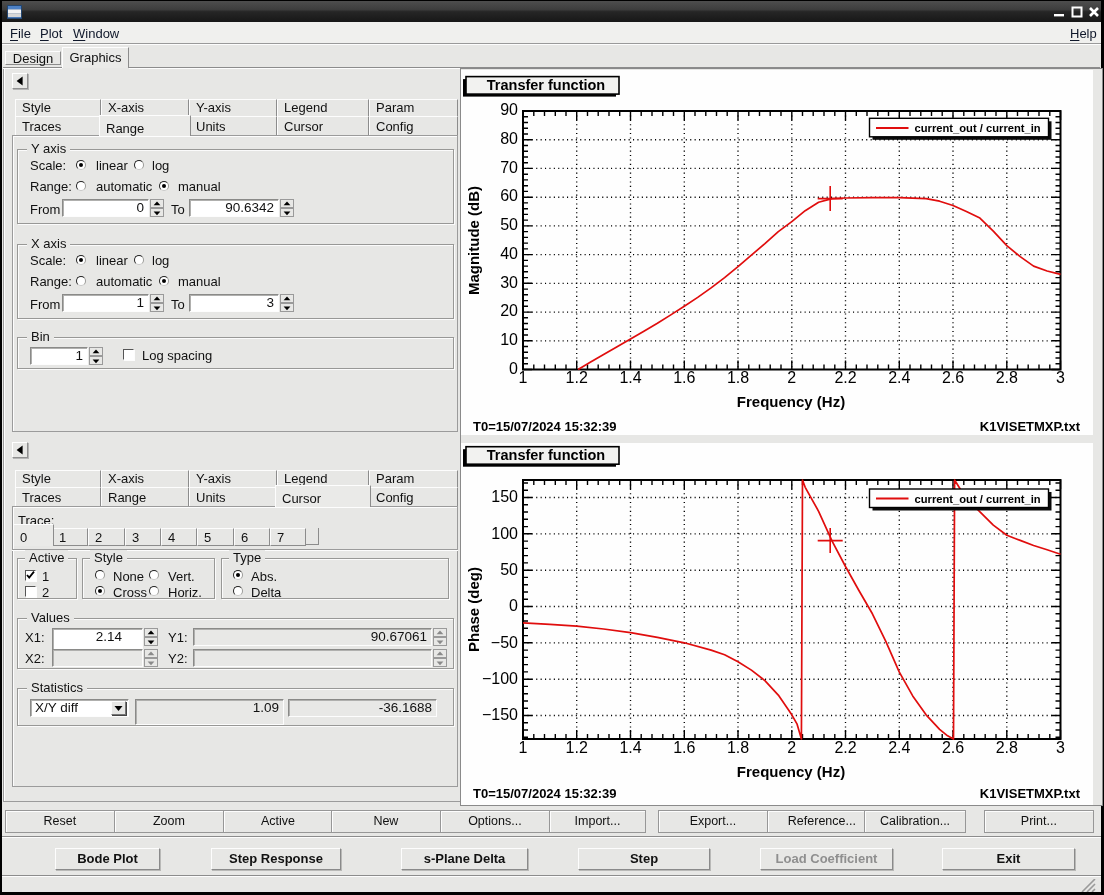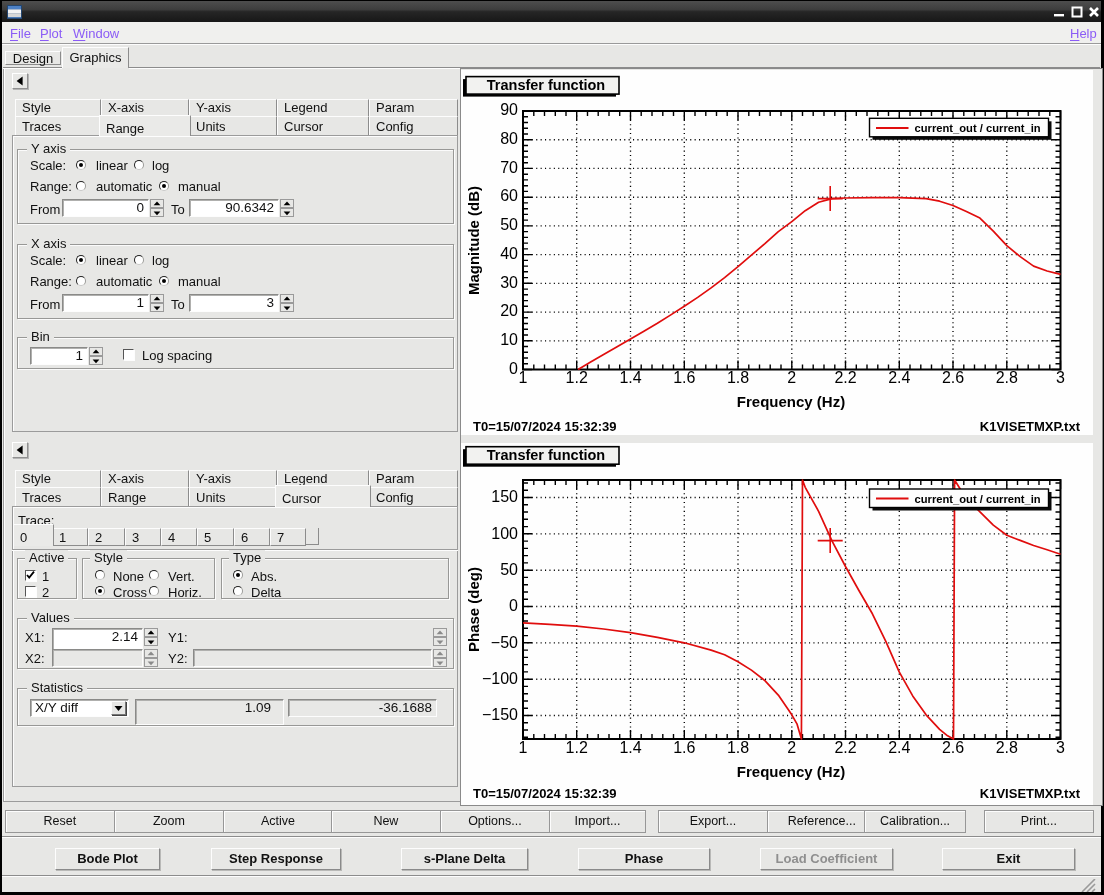--- a/index.html
+++ b/index.html
@@ -1,21 +1,21 @@
 <!DOCTYPE html>
 <html><head><meta charset="utf-8"><style>
 *{margin:0;padding:0;box-sizing:border-box}
 html,body{width:1104px;height:895px;font-family:"Liberation Sans",sans-serif;background:#101010;overflow:hidden}
 .abs{position:absolute}
 #win{position:absolute;left:0;top:0;width:1104px;height:895px;background:#000}
 #client{position:absolute;left:2px;top:22px;width:1099px;height:870px;background:#e7e7e5}
 #tbar{position:absolute;left:2px;top:1px;width:1099px;height:21px;background:linear-gradient(180deg,#4e4e4e 0%,#3e3e3e 40%,#262626 51%,#171717 100%)}
 #tbar .ttl{position:absolute;left:0;right:0;top:3px;text-align:center;color:#fff;font-size:13px;font-weight:bold}
 #menu{position:absolute;left:0;top:0;width:1099px;height:22px;background:#f0f0ee;border-bottom:1px solid #9a9a9a;box-shadow:0 1px 0 #fdfdfd}
-.mi{position:absolute;top:4px;font-size:13px;color:#8b5cf6}
+.mi{position:absolute;top:4px;font-size:13px;color:#0f172a}
 .mi u{text-decoration:underline;text-underline-offset:2px}
 .tab,.tabsel,.dtab{font-size:13px;color:#111;background:#e7e7e5;border-top:1px solid #fdfdfd;border-left:1px solid #fdfdfd;border-right:1px solid #8c8c8c;padding-left:6px;line-height:16px}
 .dtab{border-bottom:1px solid #8c8c8c}
 .tabsel{background:#eaeae8;border-bottom:none;line-height:20px;z-index:3}
 .fs{border:1px solid #989896;box-shadow:1px 1px 0 #fbfbfb, inset 1px 1px 0 #fbfbfb}
 .fsl{font-size:13px;color:#111;background:#e7e7e5;padding:0 4px;line-height:15px;z-index:2}
 .lbl{position:absolute;font-size:13px;color:#111}
 .rad{width:10px;height:10px;border-radius:50%;background:#fff;border:1.4px solid #222;border-bottom-color:#c8c8c6;border-right-color:#9a9a98}
 .cb{width:11px;height:11px;background:#fff;border:1px solid #555;border-bottom-color:#fff;border-right-color:#fff;box-shadow:1px 1px 0 #fdfdfd}
 .ent{font-size:13.5px;color:#111;border:1px solid #8a8a88;border-bottom-color:#fdfdfd;border-right-color:#fdfdfd;box-shadow:inset 1px 1px 0 #b0b0ae;overflow:hidden;white-space:nowrap}
@@ -202,29 +202,30 @@
 <span class="abs fs" style="left:219px;top:536px;width:228px;height:41px"></span>
       <span class="abs fsl" style="left:227px;top:528px">Type</span>
 <span class="abs rad" style="left:231px;top:548px"></span>
       <span class="abs" style="left:234px;top:551px;width:4px;height:4px;border-radius:50%;background:#000"></span>
       <span class="lbl" style="left:249px;top:547px">Abs.</span>
 <span class="abs rad" style="left:231px;top:564px"></span>
       <span class="lbl" style="left:249px;top:563px">Delta</span>
 <span class="abs fs" style="left:15px;top:596px;width:437px;height:51px"></span>
       <span class="abs fsl" style="left:25px;top:588px">Values</span>
 <span class="lbl" style="left:23px;top:608px">X1:</span>
-<span class="abs ent" style="left:50px;top:606px;width:91px;height:24px;background:#fff;text-align:right;padding-right:4px;line-height:16px">2.14</span>
+<span class="abs ent" style="left:50px;top:606px;width:91px;height:24px;background:#fff;text-align:right;padding-right:20px;line-height:16px">2.14</span>
       <span class="abs spinb" style="left:142px;top:606px;width:14px;height:18px"></span>
       <svg class="abs" style="left:142px;top:606px" width="14" height="18" viewBox="0 0 14 18">
         <rect x="0.5" y="0.5" width="13" height="8" fill="#e8e8e6" stroke="#9a9a9a" stroke-width="1"></rect>
         <rect x="0.5" y="9.5" width="13" height="8" fill="#e8e8e6" stroke="#9a9a9a" stroke-width="1"></rect>
         <path d="M7 2.5 L10.4 6.2 L3.6 6.2 Z" fill="#000"></path>
         <path d="M7 16.2 L10.4 12.5 L3.6 12.5 Z" fill="#000"></path>
       </svg>
 <span class="lbl" style="left:166px;top:608px">Y1:</span>
+<span class="abs ent" style="left:191px;top:606px;width:239px;height:18px;background:#e8e8e6;text-align:right;padding-right:4px;line-height:16px">90.67061</span>
       <span class="abs spinb" style="left:431px;top:606px;width:14px;height:18px"></span>
       <svg class="abs" style="left:431px;top:606px" width="14" height="18" viewBox="0 0 14 18">
         <rect x="0.5" y="0.5" width="13" height="8" fill="#e8e8e6" stroke="#9a9a9a" stroke-width="1"></rect>
         <rect x="0.5" y="9.5" width="13" height="8" fill="#e8e8e6" stroke="#9a9a9a" stroke-width="1"></rect>
         <path d="M7 2.5 L10.4 6.2 L3.6 6.2 Z" fill="#8a8a8a"></path>
         <path d="M7 16.2 L10.4 12.5 L3.6 12.5 Z" fill="#8a8a8a"></path>
       </svg>
 <span class="lbl" style="left:23px;top:629px">X2:</span>
 <span class="abs ent" style="left:50px;top:627px;width:91px;height:18px;background:#e8e8e6;text-align:right;padding-right:4px;line-height:16px"></span>
       <span class="abs spinb" style="left:142px;top:627px;width:14px;height:18px"></span>
@@ -243,21 +244,21 @@
         <path d="M7 2.5 L10.4 6.2 L3.6 6.2 Z" fill="#8a8a8a"></path>
         <path d="M7 16.2 L10.4 12.5 L3.6 12.5 Z" fill="#8a8a8a"></path>
       </svg>
 <span class="abs fs" style="left:15px;top:666px;width:437px;height:38px"></span>
       <span class="abs fsl" style="left:25px;top:658px">Statistics</span>
 <span class="abs ent" style="left:28px;top:677px;width:99px;height:18px;background:#fff;text-align:left;padding-left:4px;line-height:16px">X/Y diff</span>
 <span class="abs abtn" style="left:109px;top:679px;width:15px;height:14px"></span>
 <svg class="abs" style="left:109px;top:679px" width="15" height="14" viewBox="0 0 15 14">
         <path d="M3.5 5 L11.5 5 L7.5 10 Z" fill="#000"></path>
       </svg>
-<span class="abs ent" style="left:133px;top:677px;width:149px;height:26px;background:#e8e8e6;text-align:right;padding-right:12px;line-height:16px">1.09</span>
+<span class="abs ent" style="left:133px;top:677px;width:149px;height:26px;background:#e8e8e6;text-align:right;padding-right:4px;line-height:16px">1.09</span>
 <span class="abs ent" style="left:286px;top:677px;width:149px;height:18px;background:#e8e8e6;text-align:right;padding-right:4px;line-height:16px">-36.1688</span>
 
 <span class="abs" style="left:458px;top:46px;width:643px;height:738px;border:1px solid #8a8a8a;background:#e7e7e5"></span>
 </div>
 <svg class="abs" style="left:461px;top:70px" width="632" height="365" viewBox="0 0 632 365">
 <rect x="0" y="0" width="632" height="365" fill="#fefefe"></rect>
 <path d="M115.7 41.0V299.5 M169.5 41.0V299.5 M223.3 41.0V299.5 M277.0 41.0V299.5 M330.8 41.0V299.5 M384.5 41.0V299.5 M438.3 41.0V299.5 M492.0 41.0V299.5 M545.8 41.0V299.5 M62.0 270.8H599.5 M62.0 242.1H599.5 M62.0 213.3H599.5 M62.0 184.6H599.5 M62.0 155.9H599.5 M62.0 127.2H599.5 M62.0 98.4H599.5 M62.0 69.7H599.5" stroke="#000" stroke-width="1.35" fill="none" stroke-dasharray="1.1 3.3"></path>
 <rect x="62.0" y="41.0" width="537.5" height="258.5" fill="none" stroke="#000" stroke-width="2"></rect>
 <path d="M62.0 299.5V290.5 M62.0 41.0V50.0 M72.8 299.5V294.5 M72.8 41.0V46.0 M83.5 299.5V294.5 M83.5 41.0V46.0 M94.3 299.5V294.5 M94.3 41.0V46.0 M105.0 299.5V294.5 M105.0 41.0V46.0 M115.7 299.5V290.5 M115.7 41.0V50.0 M126.5 299.5V294.5 M126.5 41.0V46.0 M137.2 299.5V294.5 M137.2 41.0V46.0 M148.0 299.5V294.5 M148.0 41.0V46.0 M158.7 299.5V294.5 M158.7 41.0V46.0 M169.5 299.5V290.5 M169.5 41.0V50.0 M180.2 299.5V294.5 M180.2 41.0V46.0 M191.0 299.5V294.5 M191.0 41.0V46.0 M201.8 299.5V294.5 M201.8 41.0V46.0 M212.5 299.5V294.5 M212.5 41.0V46.0 M223.3 299.5V290.5 M223.3 41.0V50.0 M234.0 299.5V294.5 M234.0 41.0V46.0 M244.8 299.5V294.5 M244.8 41.0V46.0 M255.5 299.5V294.5 M255.5 41.0V46.0 M266.2 299.5V294.5 M266.2 41.0V46.0 M277.0 299.5V290.5 M277.0 41.0V50.0 M287.8 299.5V294.5 M287.8 41.0V46.0 M298.5 299.5V294.5 M298.5 41.0V46.0 M309.2 299.5V294.5 M309.2 41.0V46.0 M320.0 299.5V294.5 M320.0 41.0V46.0 M330.8 299.5V290.5 M330.8 41.0V50.0 M341.5 299.5V294.5 M341.5 41.0V46.0 M352.2 299.5V294.5 M352.2 41.0V46.0 M363.0 299.5V294.5 M363.0 41.0V46.0 M373.8 299.5V294.5 M373.8 41.0V46.0 M384.5 299.5V290.5 M384.5 41.0V50.0 M395.3 299.5V294.5 M395.3 41.0V46.0 M406.0 299.5V294.5 M406.0 41.0V46.0 M416.8 299.5V294.5 M416.8 41.0V46.0 M427.5 299.5V294.5 M427.5 41.0V46.0 M438.3 299.5V290.5 M438.3 41.0V50.0 M449.0 299.5V294.5 M449.0 41.0V46.0 M459.8 299.5V294.5 M459.8 41.0V46.0 M470.5 299.5V294.5 M470.5 41.0V46.0 M481.2 299.5V294.5 M481.2 41.0V46.0 M492.0 299.5V290.5 M492.0 41.0V50.0 M502.8 299.5V294.5 M502.8 41.0V46.0 M513.5 299.5V294.5 M513.5 41.0V46.0 M524.2 299.5V294.5 M524.2 41.0V46.0 M535.0 299.5V294.5 M535.0 41.0V46.0 M545.8 299.5V290.5 M545.8 41.0V50.0 M556.5 299.5V294.5 M556.5 41.0V46.0 M567.2 299.5V294.5 M567.2 41.0V46.0 M578.0 299.5V294.5 M578.0 41.0V46.0 M588.8 299.5V294.5 M588.8 41.0V46.0 M599.5 299.5V290.5 M599.5 41.0V50.0 M62.0 299.5H71.0 M599.5 299.5H590.5 M62.0 293.8H67.0 M599.5 293.8H594.5 M62.0 288.0H67.0 M599.5 288.0H594.5 M62.0 282.3H67.0 M599.5 282.3H594.5 M62.0 276.5H67.0 M599.5 276.5H594.5 M62.0 270.8H71.0 M599.5 270.8H590.5 M62.0 265.0H67.0 M599.5 265.0H594.5 M62.0 259.3H67.0 M599.5 259.3H594.5 M62.0 253.5H67.0 M599.5 253.5H594.5 M62.0 247.8H67.0 M599.5 247.8H594.5 M62.0 242.1H71.0 M599.5 242.1H590.5 M62.0 236.3H67.0 M599.5 236.3H594.5 M62.0 230.6H67.0 M599.5 230.6H594.5 M62.0 224.8H67.0 M599.5 224.8H594.5 M62.0 219.1H67.0 M599.5 219.1H594.5 M62.0 213.3H71.0 M599.5 213.3H590.5 M62.0 207.6H67.0 M599.5 207.6H594.5 M62.0 201.8H67.0 M599.5 201.8H594.5 M62.0 196.1H67.0 M599.5 196.1H594.5 M62.0 190.4H67.0 M599.5 190.4H594.5 M62.0 184.6H71.0 M599.5 184.6H590.5 M62.0 178.9H67.0 M599.5 178.9H594.5 M62.0 173.1H67.0 M599.5 173.1H594.5 M62.0 167.4H67.0 M599.5 167.4H594.5 M62.0 161.6H67.0 M599.5 161.6H594.5 M62.0 155.9H71.0 M599.5 155.9H590.5 M62.0 150.1H67.0 M599.5 150.1H594.5 M62.0 144.4H67.0 M599.5 144.4H594.5 M62.0 138.7H67.0 M599.5 138.7H594.5 M62.0 132.9H67.0 M599.5 132.9H594.5 M62.0 127.2H71.0 M599.5 127.2H590.5 M62.0 121.4H67.0 M599.5 121.4H594.5 M62.0 115.7H67.0 M599.5 115.7H594.5 M62.0 109.9H67.0 M599.5 109.9H594.5 M62.0 104.2H67.0 M599.5 104.2H594.5 M62.0 98.4H71.0 M599.5 98.4H590.5 M62.0 92.7H67.0 M599.5 92.7H594.5 M62.0 87.0H67.0 M599.5 87.0H594.5 M62.0 81.2H67.0 M599.5 81.2H594.5 M62.0 75.5H67.0 M599.5 75.5H594.5 M62.0 69.7H71.0 M599.5 69.7H590.5 M62.0 64.0H67.0 M599.5 64.0H594.5 M62.0 58.2H67.0 M599.5 58.2H594.5 M62.0 52.5H67.0 M599.5 52.5H594.5 M62.0 46.7H67.0 M599.5 46.7H594.5 M62.0 41.0H71.0 M599.5 41.0H590.5" stroke="#000" stroke-width="1.4" fill="none"></path>
 <text x="57" y="303.7" text-anchor="end" class="tl1">0</text>
@@ -348,16 +349,16 @@
       <span class="abs b1" style="left:331px;width:109.8px">New</span>
       <span class="abs b1" style="left:440px;width:109.8px">Options...</span>
       <span class="abs b1" style="left:549px;width:97px">Import...</span>
       <span class="abs b1" style="left:658px;width:109.8px">Export...</span>
       <span class="abs b1" style="left:767px;width:109.8px">Reference...</span>
       <span class="abs b1" style="left:864px;width:102px">Calibration...</span>
       <span class="abs b1" style="left:984px;width:109.8px">Print...</span>
       <span class="abs b2" style="left:55px;width:105px;">Bode Plot</span>
       <span class="abs b2" style="left:211px;width:130px;">Step Response</span>
       <span class="abs b2" style="left:401px;width:127px;">s-Plane Delta</span>
-      <span class="abs b2" style="left:578px;width:132px;">Phase</span>
+      <span class="abs b2" style="left:578px;width:132px;">Step</span>
       <span class="abs b2" style="left:760px;width:133px;color:#8f8f8f">Load Coefficient</span>
       <span class="abs b2" style="left:942px;width:133px;">Exit</span>
     </div>
 </div>
 </body></html>

